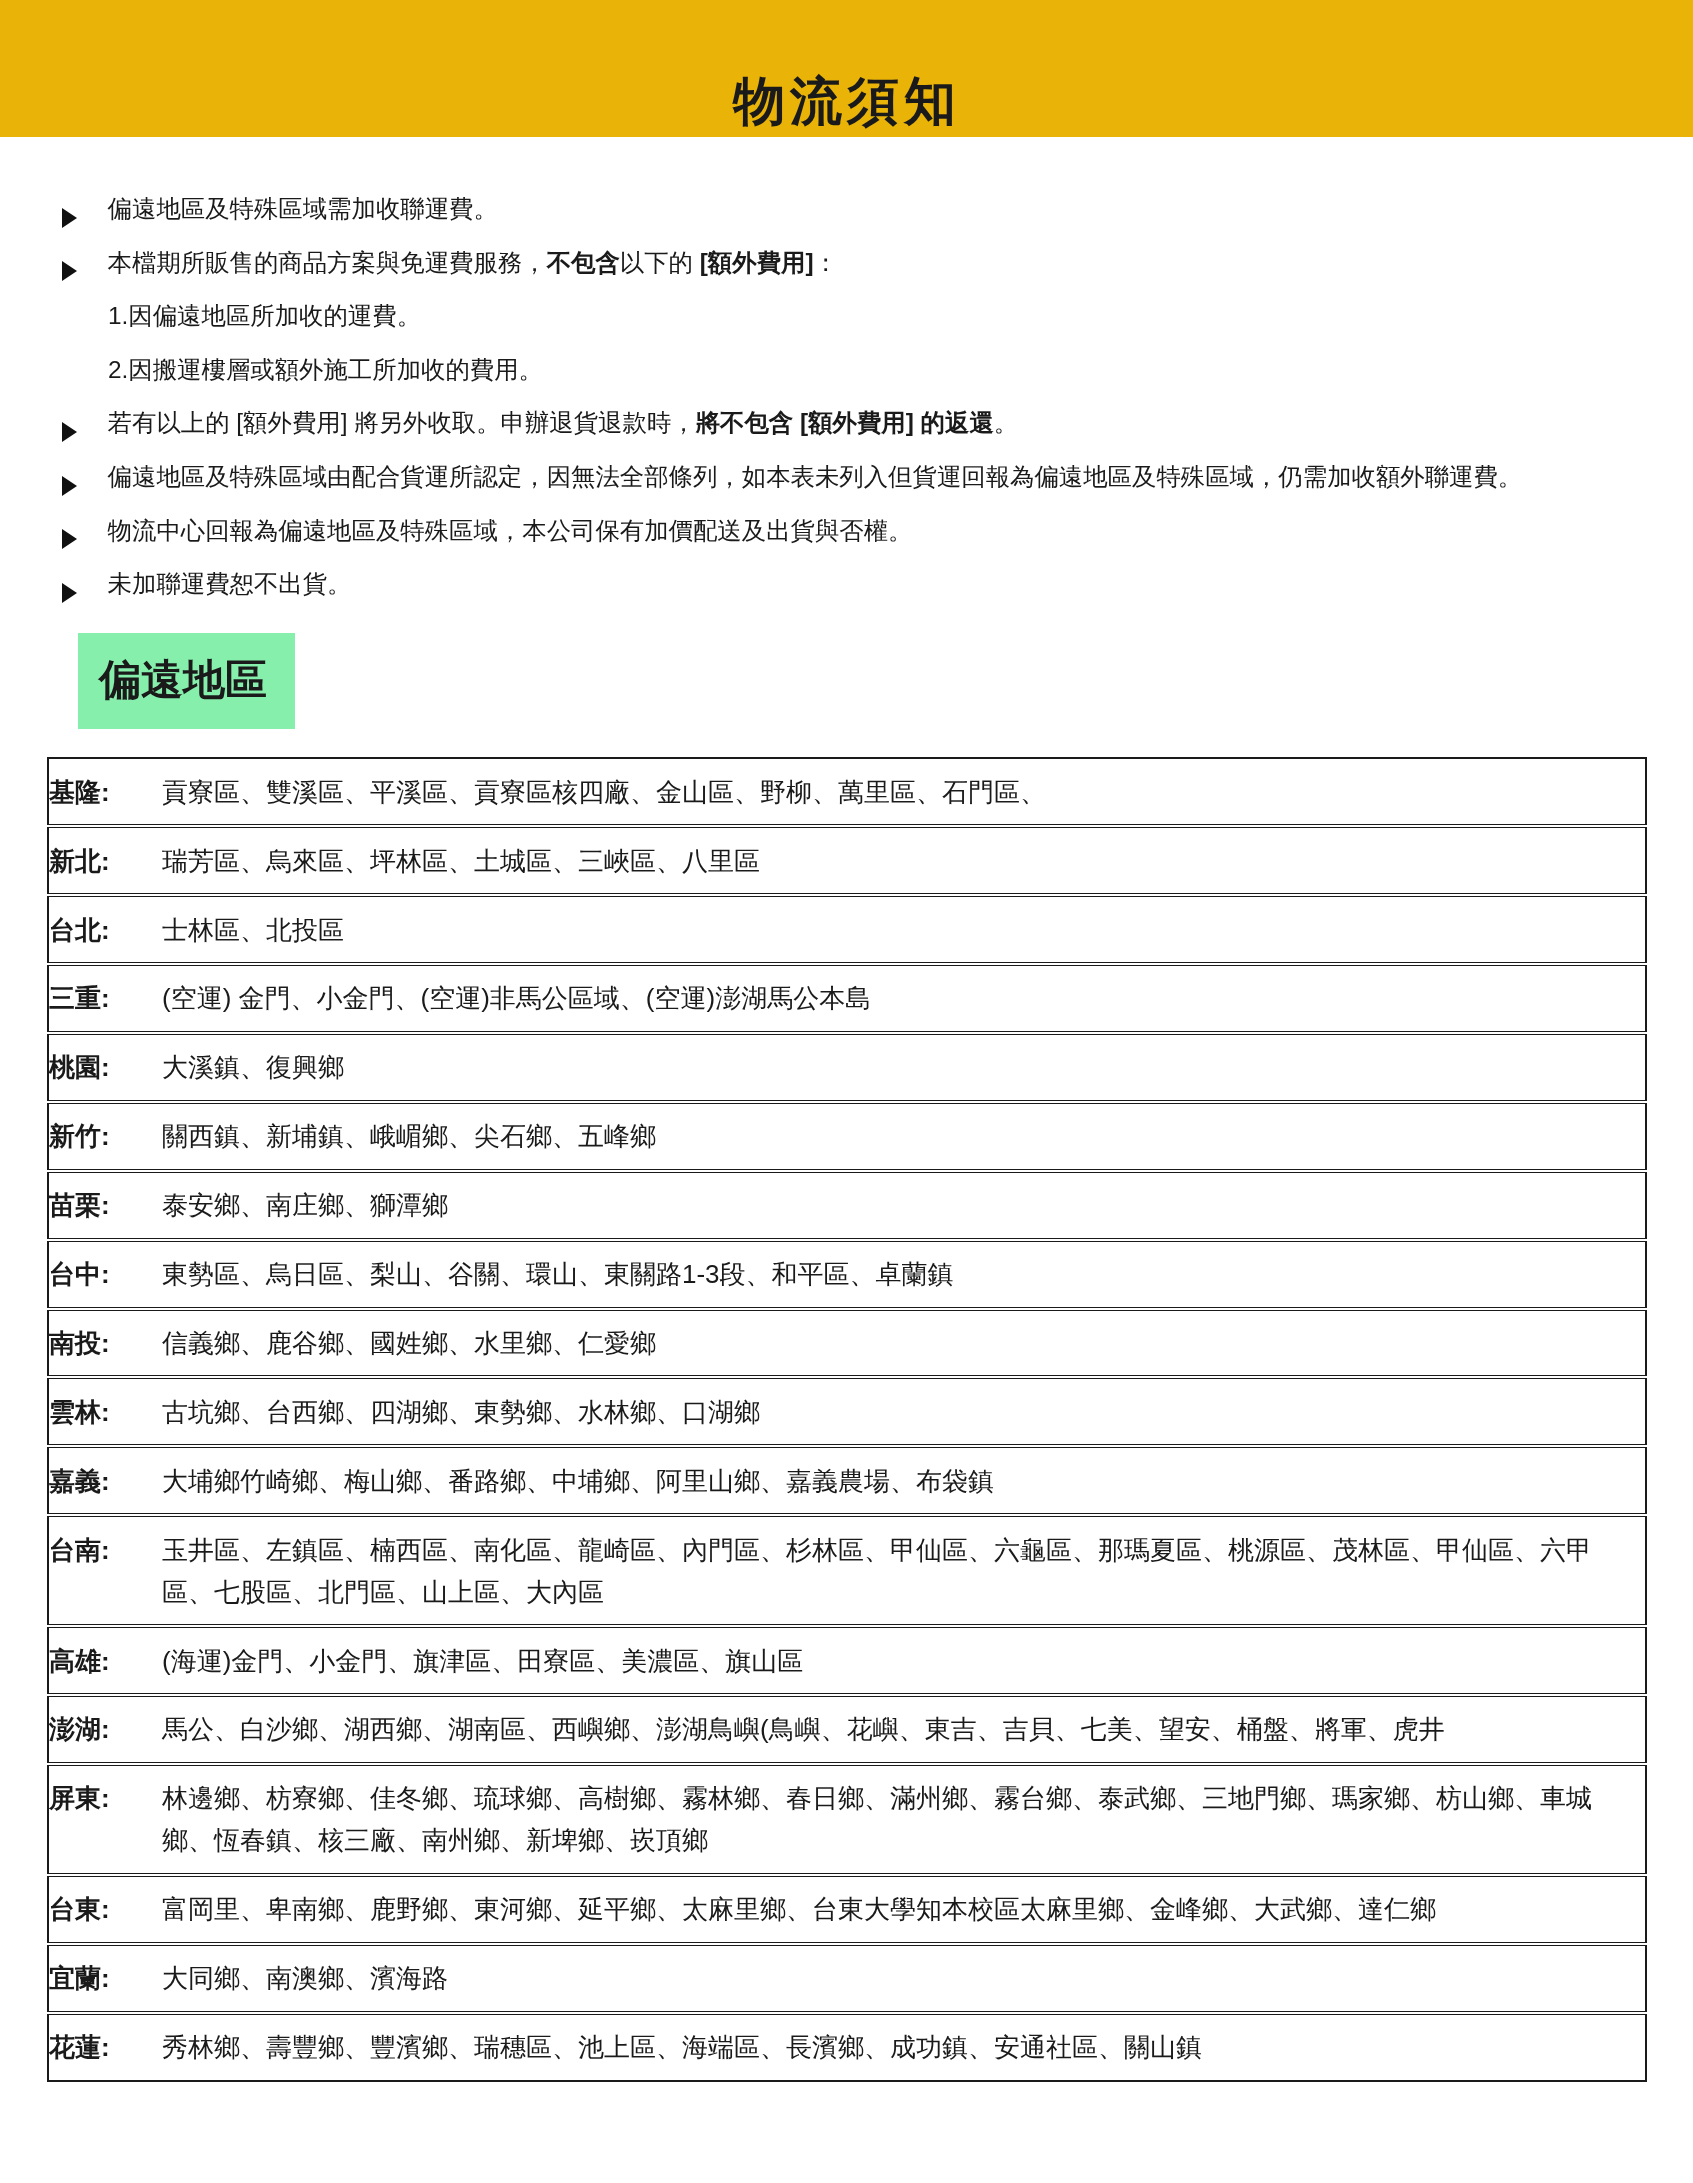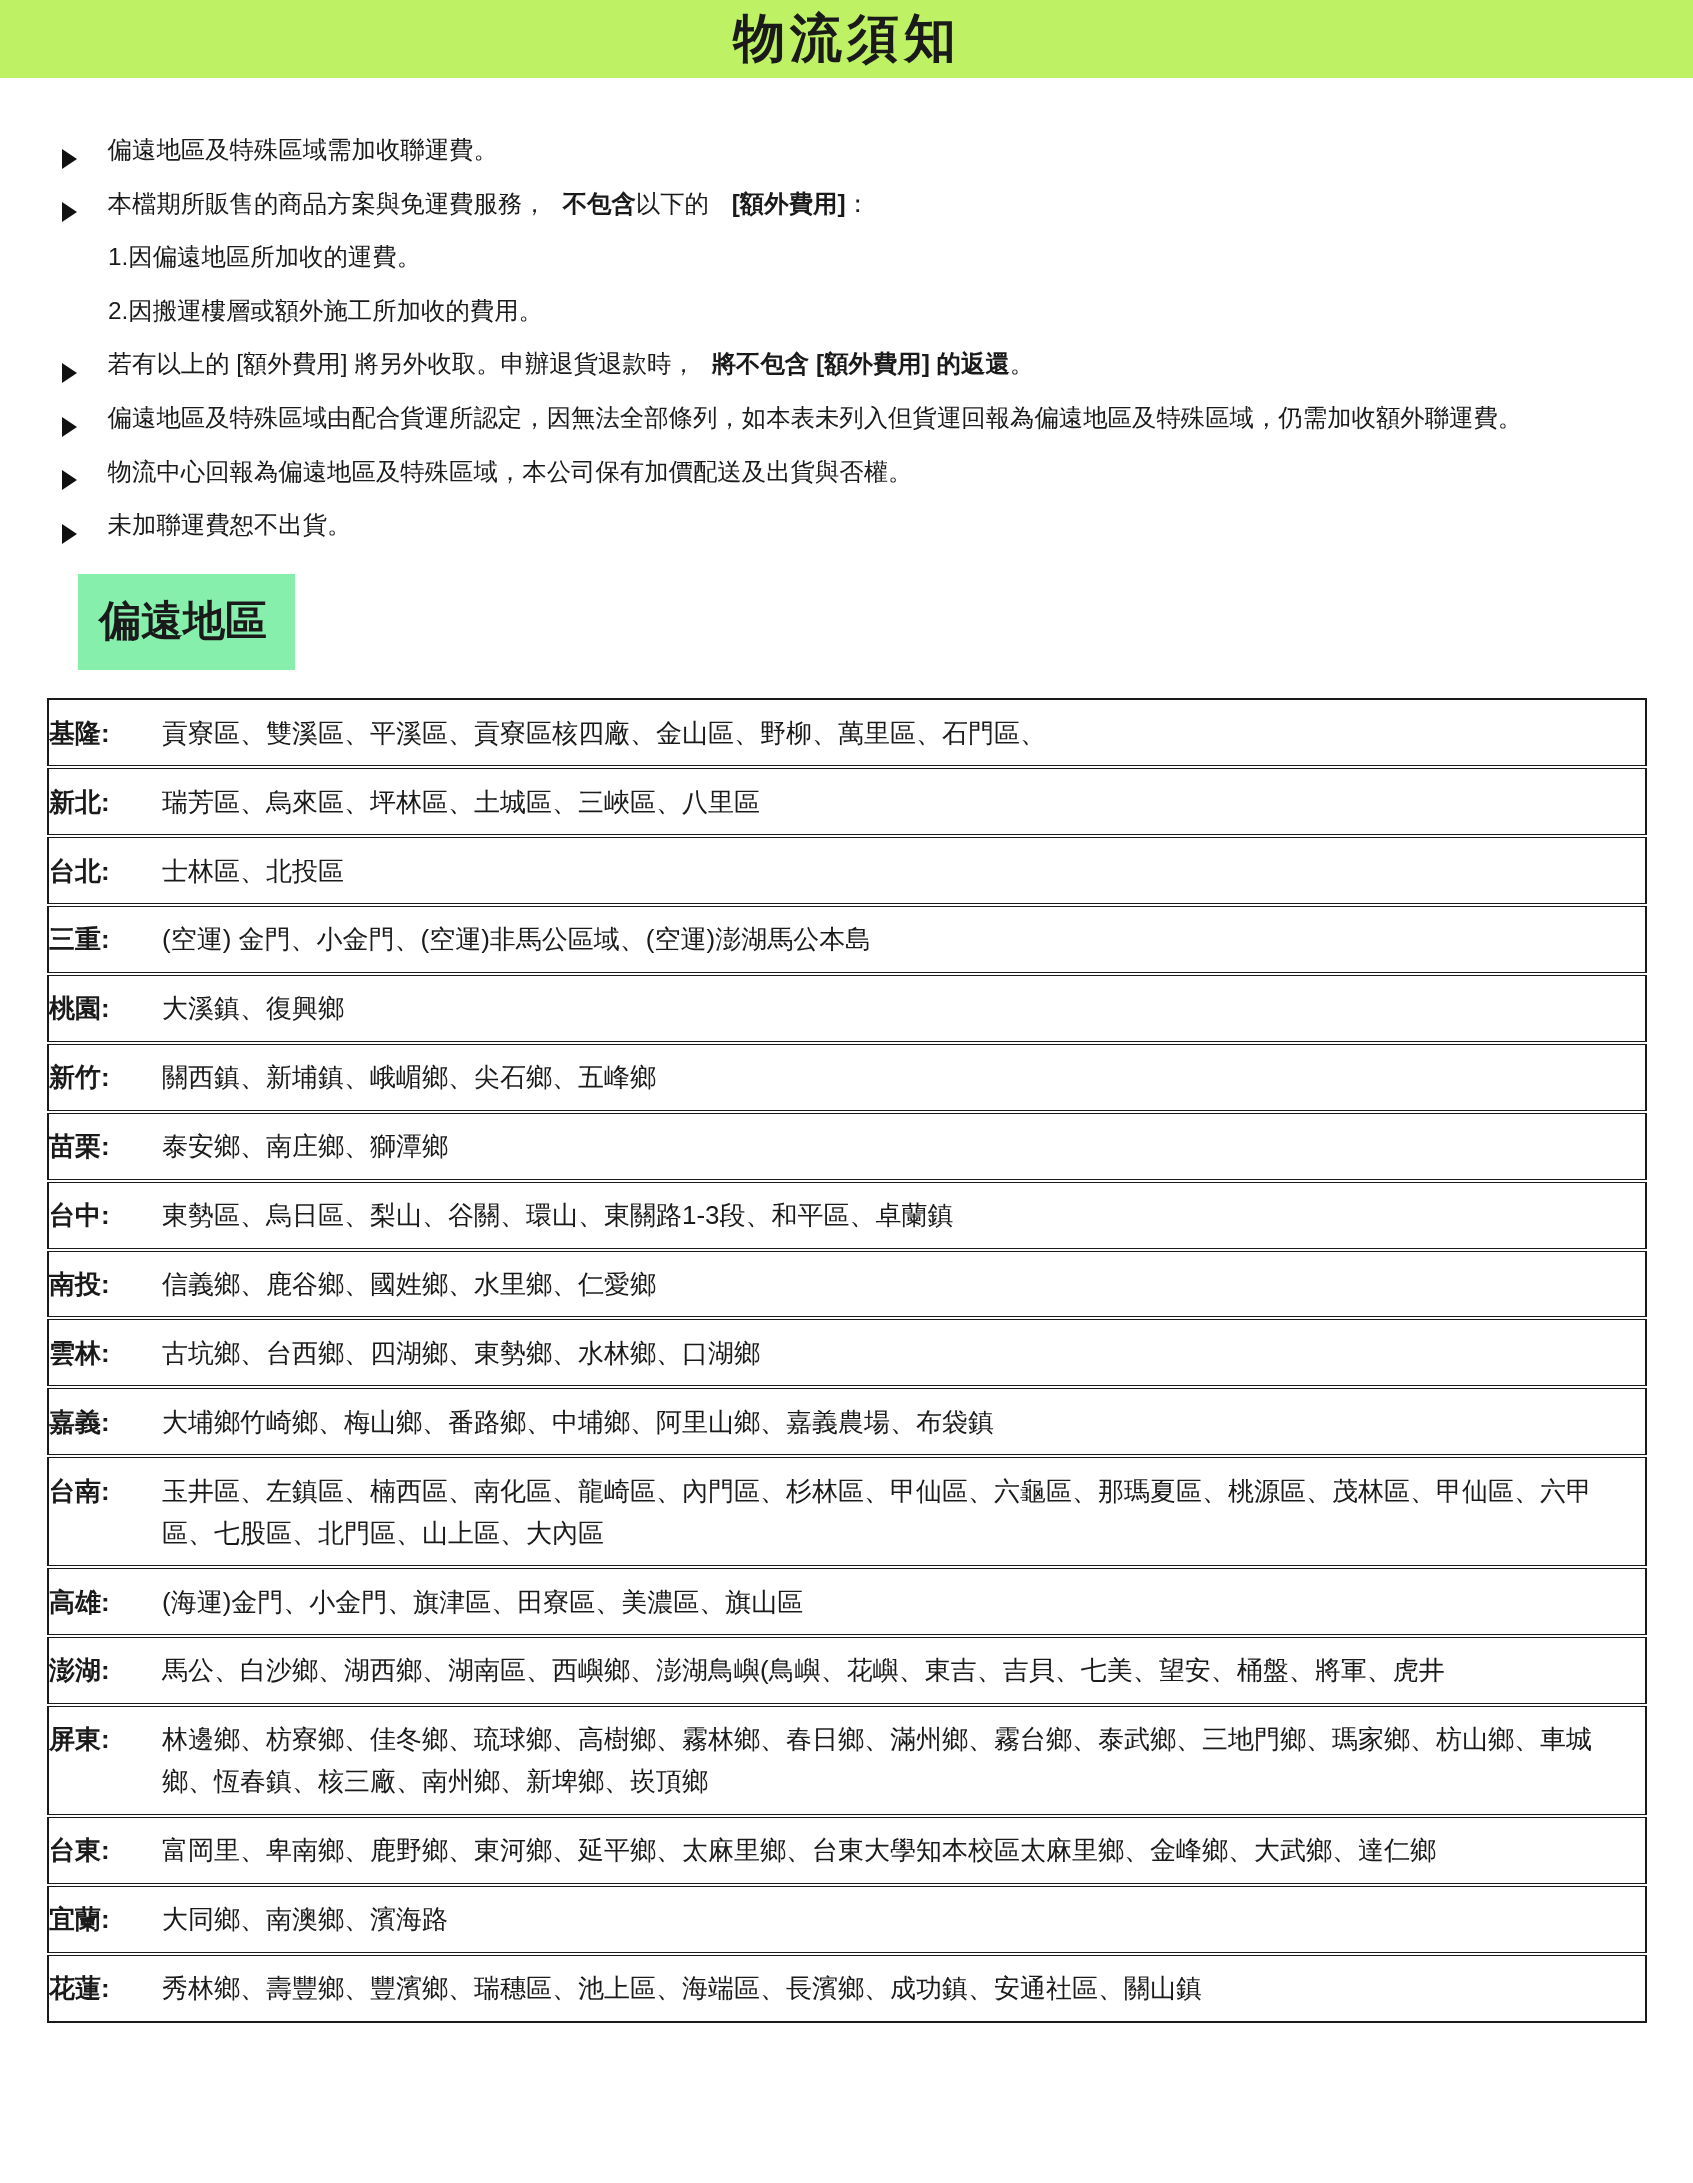--- a/index.html
+++ b/index.html
@@ -10,24 +10,24 @@
     color: #1a1a1a;
   }
   .page {
     width: 1694px;
     min-height: 2183px;
     background: #ffffff;
     box-sizing: border-box;
   }
   .banner {
     width: 100%;
-    height: 78px;
-    background: #bef264;
+    height: 137px;
+    background: #eab308;
     display: flex;
-    align-items: center;
+    align-items: flex-end;
     justify-content: center;
   }
   .banner .title {
     font-size: 52px;
     font-weight: bold;
     letter-spacing: 4.9px;
     color: #1a1a1a;
   }
   .content {
     padding: 54px 47px 0 47px;
@@ -47,21 +47,21 @@
     height: 0;
     border-top: 10.6px solid transparent;
     border-bottom: 10.6px solid transparent;
     border-left: 15.4px solid #111111;
     margin: 6.5px 31px 0 14.6px;
   }
   .notice.sub {
     padding-left: 61px;
   }
   .ntext { max-width: 1565px; }
-  .ntext .b { font-weight: bold; margin-left: 16px; }
+  .ntext .b { font-weight: bold; }
   .section-heading {
     display: inline-block;
     background: #86efac;
     font-size: 42px;
     font-weight: bold;
     padding: 19.5px 28px 21px 21px;
     margin: 13px 0 28px 31px;
     color: #1a1a1a;
   }
   table.regions {

